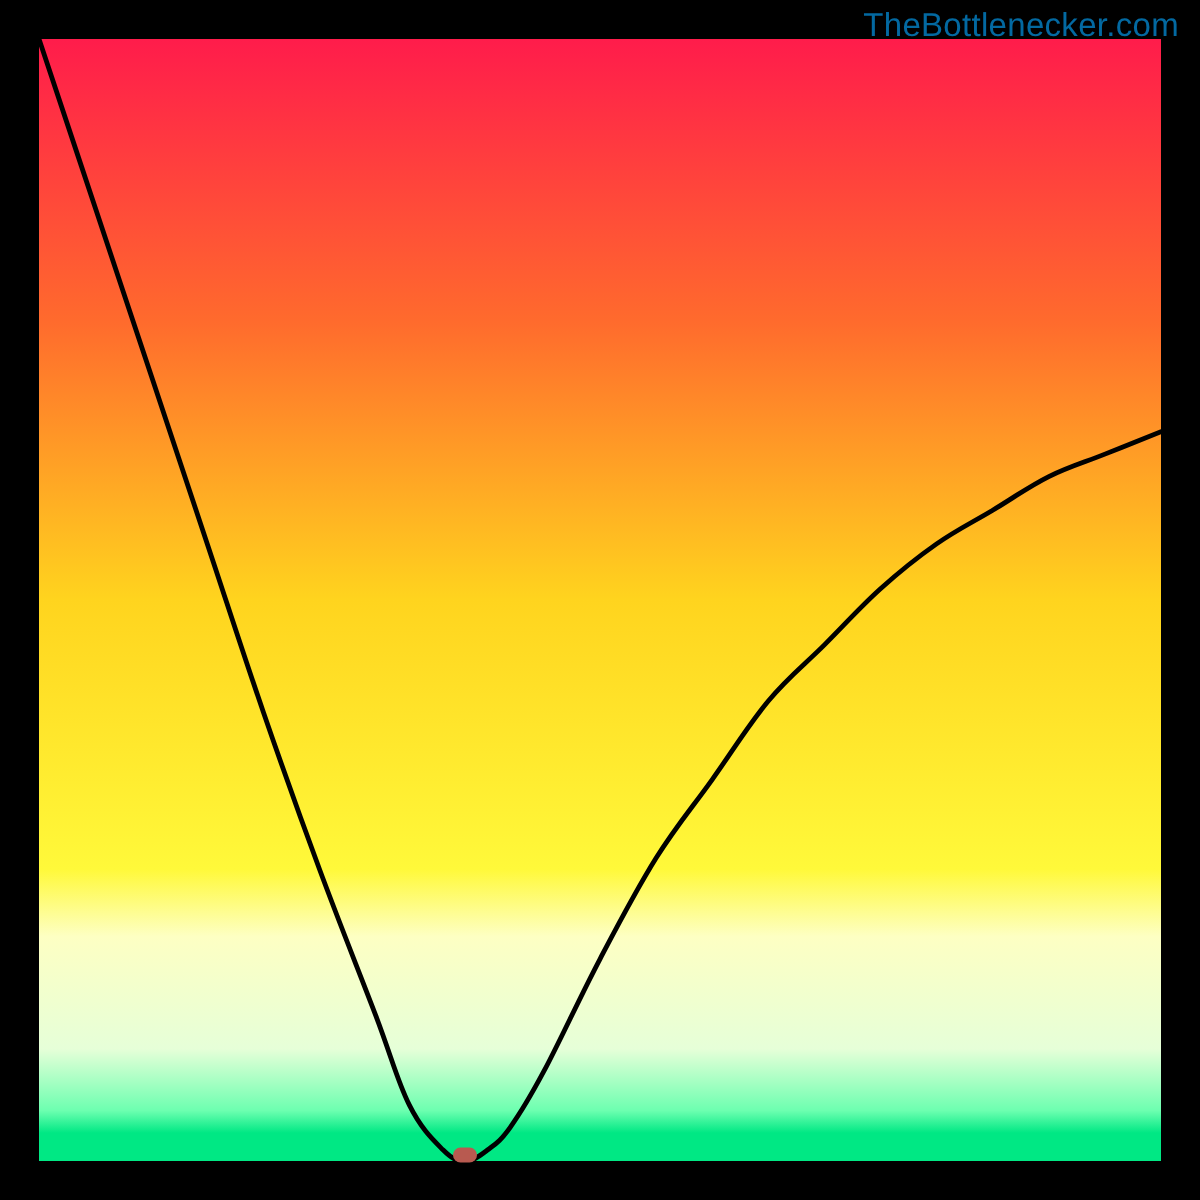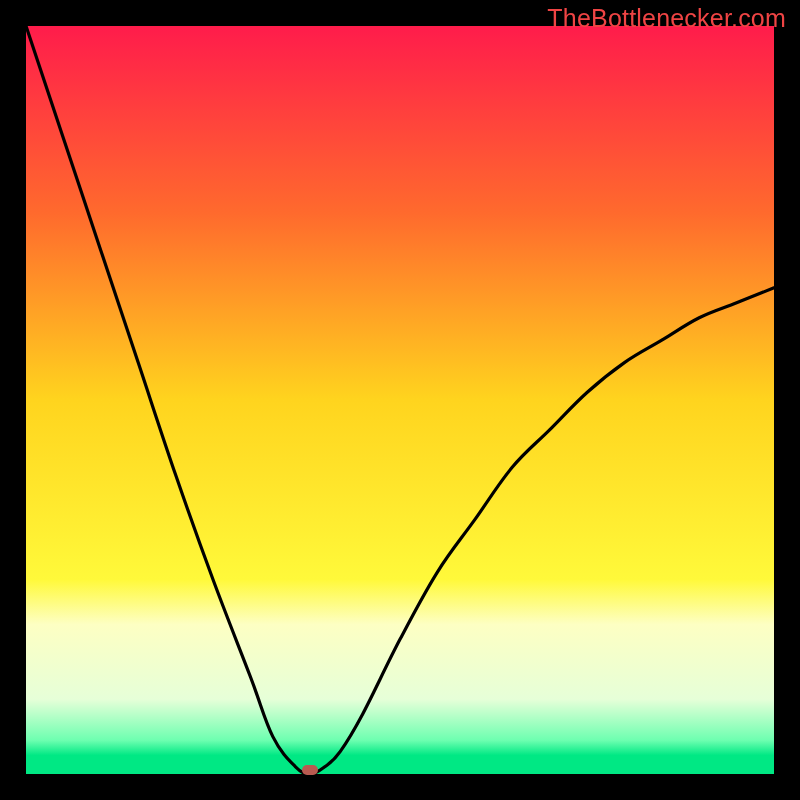--- a/index.html
+++ b/index.html
@@ -14,22 +14,22 @@
   .outer {
     position: relative;
     width: 800px;
     height: 800px;
     background: #000;
   }
   .watermark {
     position: absolute;
     top: 4px;
     right: 14px;
-    color: #ef4444;
-    font-size: 25px;
+    color: #0369a1;
+    font-size: 22px;
     font-weight: 400;
     letter-spacing: 0.2px;
     z-index: 10;
   }
   .plot {
     position: absolute;
     left: 26px;
     top: 26px;
     width: 748px;
     height: 748px;

